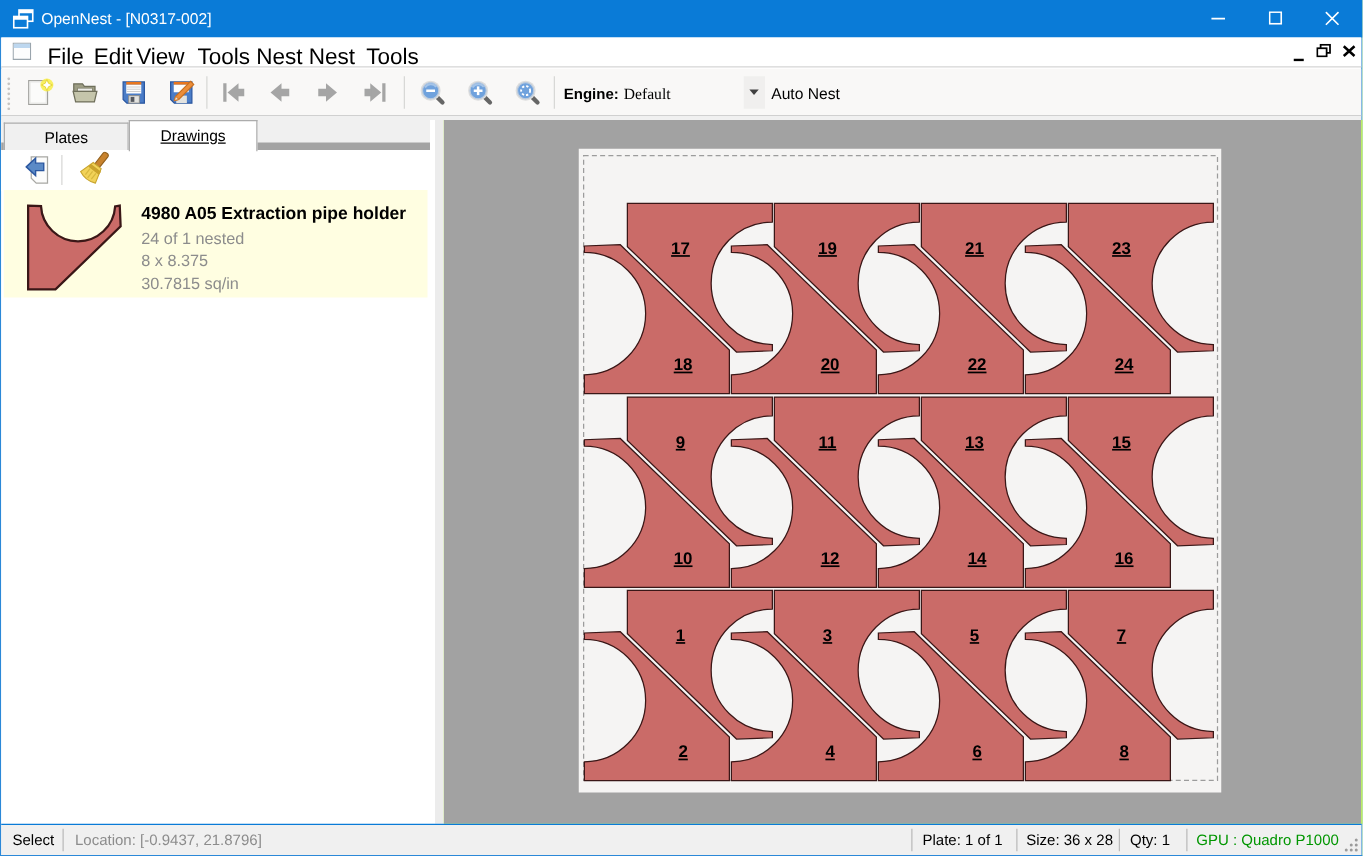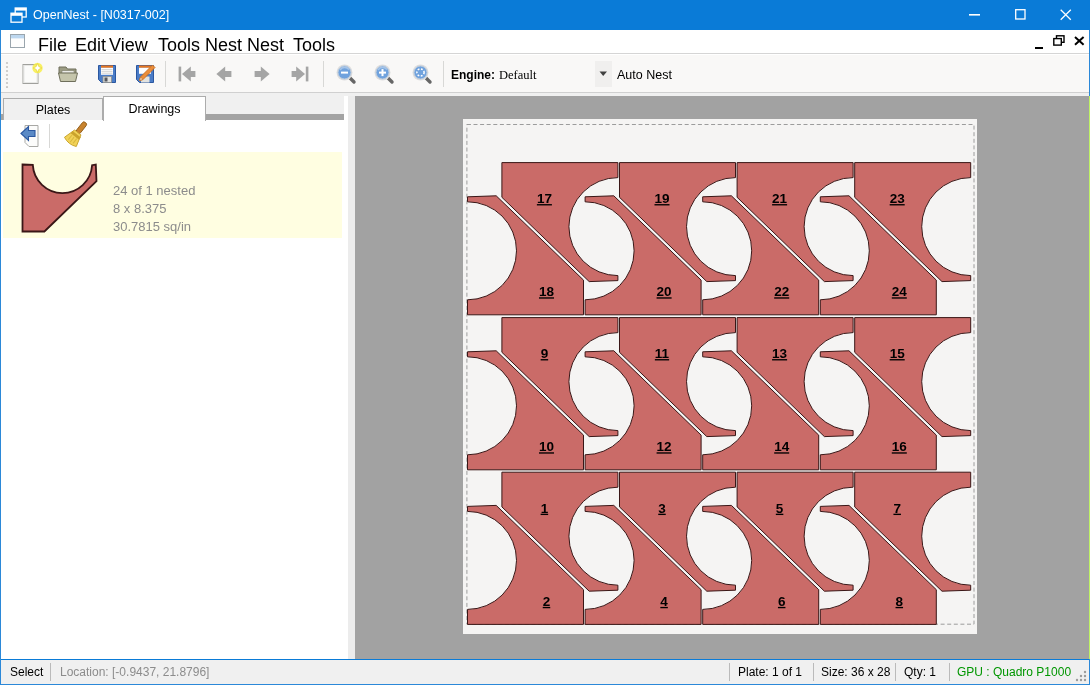--- a/index.html
+++ b/index.html
@@ -15,21 +15,21 @@
 #engine-val { position:absolute; left:498px; top:12.5px; font-size:12.5px; color:#000;font-family:Liberation Serif, serif; }
 #combo-btn { position:absolute; left:594px; top:6px; width:17px; height:26px; background:#f0efee; }
 #combo-btn svg { position:absolute; left:4px; top:10px; }
 #autonest { position:absolute; left:616px; top:12.5px; font-size:12.5px; color:#000; }
 #strip { position:absolute; left:0; top:93px; width:1088px; height:3px; background:#f0f0f0; }
 #main { position:absolute; left:0; top:96px; width:1088px; height:563px; }
 #panel { position:absolute; left:0; top:0; width:347px; height:563px; background:#fff; }
 #tabrow { position:absolute; left:0; top:0; width:343px; height:24px; background:#f0f0f0; border-bottom:6px solid #a3a3a3; }
 .tab { position:absolute; font-size:12.5px; color:#000; text-align:center; }
 #tab1 { left:2px; top:2px; width:100px; height:22px; line-height:22px; background:#f0f0f0; border:1px solid #acacac; border-bottom:none; }
-#tab2 { left:102px; top:0px; width:103px; height:25px; line-height:24px; background:#fff; border:1px solid #acacac; border-bottom:none; z-index:2; }
+#tab2 { left:102px; top:0px; width:103px; height:25px; line-height:24px; background:#fff; border:1px solid #acacac; border-bottom:none; z-index:2;text-decoration:underline; }
 #ptool { position:absolute; left:0; top:24px; width:343px; height:33px; background:#fff; }
 #psep { position:absolute; left:48px; top:4px; width:1px; height:24px; background:#d8d8d6; }
 #item { position:absolute; left:2px; top:56px; width:339px; height:86px; background:#fffee1; }
 #item-title { position:absolute; left:110px; top:10px; font-size:14px; font-weight:bold; color:#000; }
 .item-line { position:absolute; left:110px; font-size:13px; color:#8c8c8c; }
 #splitter { position:absolute; left:347px; top:0; width:7px; height:563px; background:#ececec; }
 #canvas { position:absolute; left:354px; top:0; width:816px; height:563px; background:#bef264; }
 #bluebar { position:absolute; left:0; top:659px; width:1088px; height:1px; background:#0a7bd7; }
 #statusbar { position:absolute; left:0; top:660px; width:1088px; height:24px; background:#f0f0f0; font-size:12px; }
 .st { position:absolute; top:5px; color:#000; }
@@ -210,20 +210,21 @@
           <path d="M11 10.5 h8 l3.5 12 q-7.5 3.5 -15 0 Z" fill="#f2d258" stroke="#c8a530" stroke-width="0.9"></path>
           <rect x="10" y="12.5" width="10.5" height="3" fill="#caa32c"></rect>
           <path d="M12 16 v6 M15 16.5 v6.5 M18 16 v6" stroke="#d8b83e" stroke-width="1" fill="none"></path>
         </g>
       </svg>
     </div>
     <div id="item">
       <svg style="position:absolute;left:18px;top:11px" width="78" height="70" viewBox="-1.5 -1.5 78 70">
         <path d="M0 0 L10.3 0.4 A29.7 29.7 0 0 0 69.6 0.7 L73.3 0 L74 16.6 L21.9 67 L0 67 Z" fill="#ca6b68" stroke="#3a1717" stroke-width="1.8"></path>
       </svg>
+      <div id="item-title">4980 A05 Extraction pipe holder</div>
       <div class="item-line" style="top:31px">24 of 1 nested</div>
       <div class="item-line" style="top:49px">8 x 8.375</div>
       <div class="item-line" style="top:67px">30.7815 sq/in</div>
     </div>
   </div>
   <div id="splitter"></div>
   <div id="canvas">
   <svg id="cv" width="734" height="563" viewBox="354 96 734 563">
 <rect x="354" y="96" width="734" height="563" fill="#a2a2a2"></rect>
 <rect x="462" y="119" width="514" height="515" fill="#f5f4f3"></rect>

